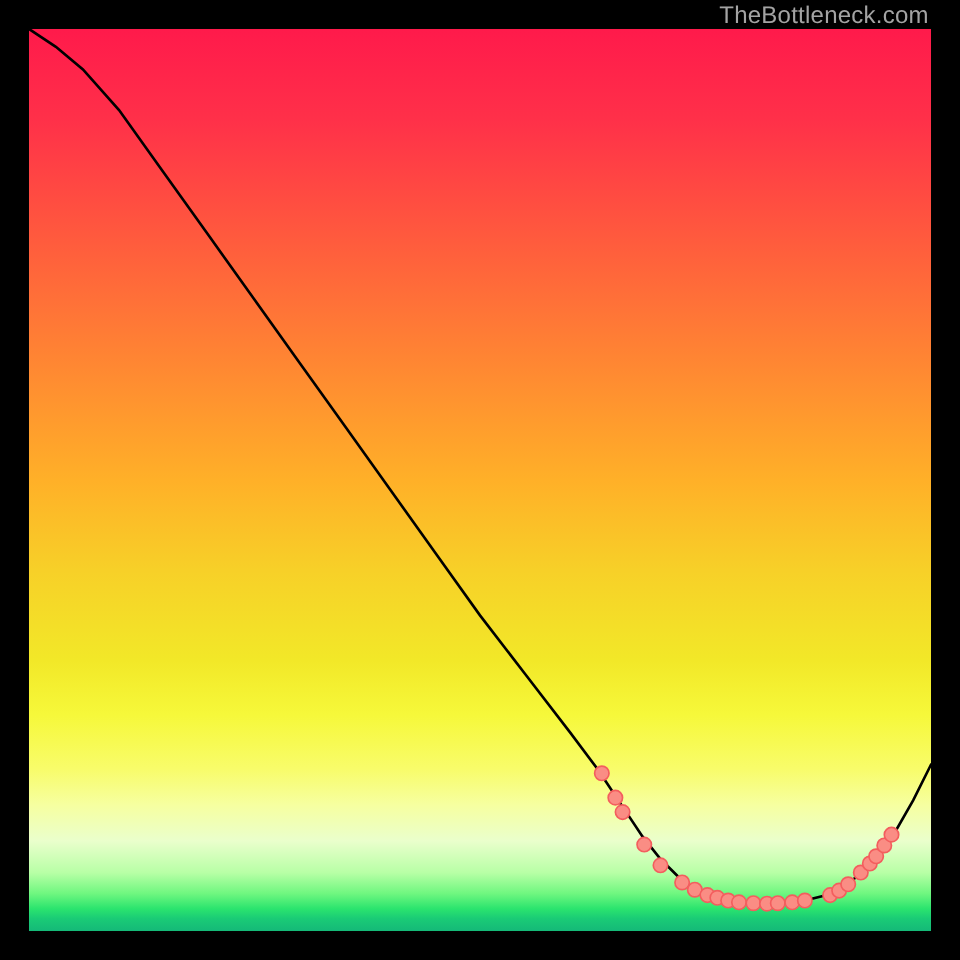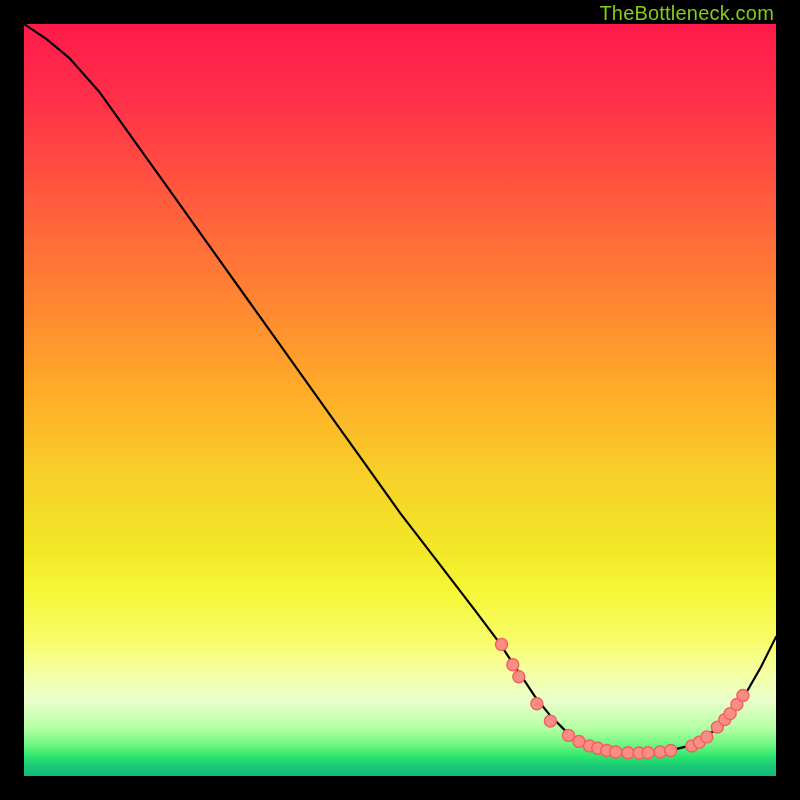--- a/index.html
+++ b/index.html
@@ -29,21 +29,21 @@
     position: absolute;
     left: 0;
     top: 0;
     width: 100%;
     height: 100%;
   }
   .watermark {
     position: absolute;
     top: 2px;
     right: 26px;
-    color: #84cc16;
+    color: #a3a3a3;
     font-size: 20px;
     letter-spacing: 0.2px;
     user-select: none;
   }
   svg.curve {
     position: absolute;
     left: 0;
     top: 0;
     width: 100%;
     height: 100%;

